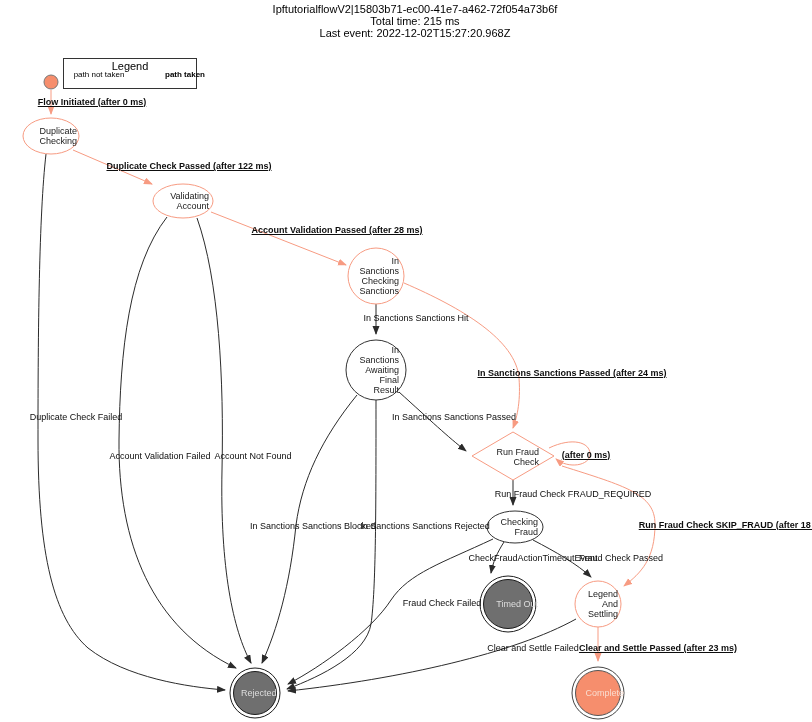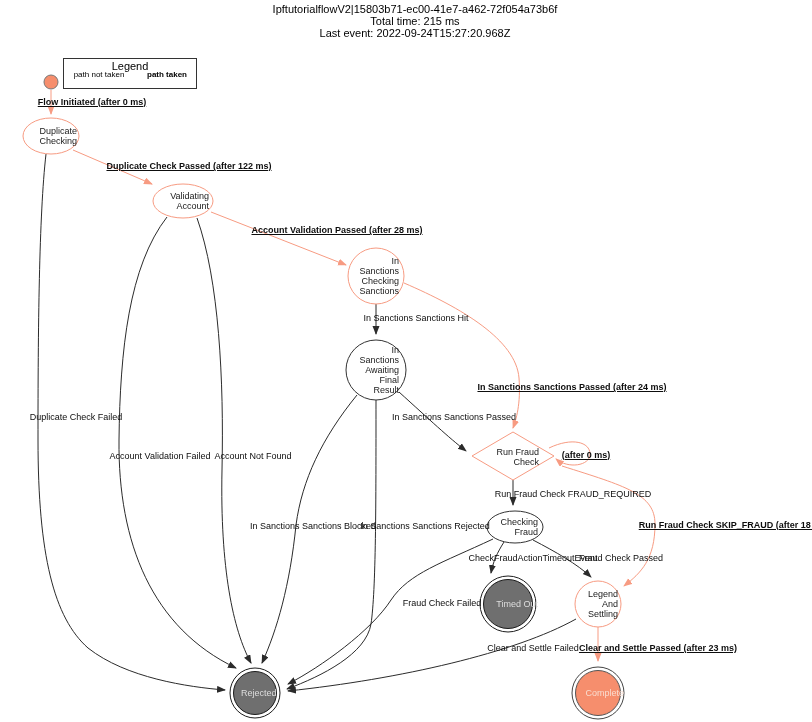--- a/index.html
+++ b/index.html
@@ -101,43 +101,43 @@
     </g>
     <g>
       <circle cx="598" cy="693" r="26" fill="#fff" stroke="#444"></circle>
       <circle cx="598" cy="693" r="22.5" fill="#f68e6d" stroke="#555"></circle>
     </g>
   </svg>
 
   <div class="hdr">
     <div>IpftutorialflowV2|15803b71-ec00-41e7-a462-72f054a73b6f</div>
     <div>Total time: 215 ms</div>
-    <div>Last event: 2022-09-24T15:27:20.968Z</div>
+    <div>Last event: 2022-12-02T15:27:20.968Z</div>
   </div>
 
   <div class="legend-box"></div>
   <div class="legend-title">Legend</div>
   <div class="legend-lbl" style="left:99px;top:70px;">path not taken</div>
-  <div class="legend-lbl" style="left:167px;top:70px;font-weight:bold;">path taken</div>
+  <div class="legend-lbl" style="left:185px;top:70px;font-weight:bold;">path taken</div>
 
   <div class="nlabel" style="left:51px;top:136px;width:52px;">Duplicate Checking</div>
   <div class="nlabel" style="left:183px;top:201px;width:52px;">Validating Account</div>
   <div class="nlabel" style="left:376px;top:276px;width:46px;">In Sanctions Checking Sanctions</div>
   <div class="nlabel" style="left:376px;top:370px;width:46px;">In Sanctions Awaiting Final Result</div>
   <div class="nlabel" style="left:513px;top:457px;width:52px;">Run Fraud Check</div>
   <div class="nlabel" style="left:515px;top:527px;width:46px;">Checking Fraud</div>
   <div class="nlabel light" style="left:508px;top:604px;width:60px;">Timed Out</div>
   <div class="nlabel" style="left:598px;top:604px;width:40px;">Legend And Settling</div>
   <div class="nlabel light" style="left:255px;top:693px;width:28px;">Rejected</div>
   <div class="nlabel peach" style="left:598px;top:693px;width:52px;">Complete</div>
 
   <div class="elabel taken-lbl" style="left:92px;top:102px;">Flow Initiated (after 0 ms)</div>
   <div class="elabel taken-lbl" style="left:189px;top:166px;">Duplicate Check Passed (after 122 ms)</div>
   <div class="elabel taken-lbl" style="left:337px;top:230px;">Account Validation Passed (after 28 ms)</div>
-  <div class="elabel taken-lbl" style="left:572px;top:387px;">In Sanctions Sanctions Passed (after 24 ms)</div>
+  <div class="elabel taken-lbl" style="left:572px;top:373px;">In Sanctions Sanctions Passed (after 24 ms)</div>
   <div class="elabel taken-lbl" style="left:586px;top:455px;">(after 0 ms)</div>
   <div class="elabel taken-lbl" style="left:734px;top:525px;">Run Fraud Check SKIP_FRAUD (after 18 ms)</div>
   <div class="elabel taken-lbl" style="left:658px;top:648px;">Clear and Settle Passed (after 23 ms)</div>
 
   <div class="elabel" style="left:416px;top:318px;">In Sanctions Sanctions Hit</div>
   <div class="elabel" style="left:454px;top:417px;">In Sanctions Sanctions Passed</div>
   <div class="elabel" style="left:573px;top:494px;">Run Fraud Check FRAUD_REQUIRED</div>
   <div class="elabel" style="left:533px;top:558px;">CheckFraudActionTimeoutEvent</div>
   <div class="elabel" style="left:621px;top:558px;">Fraud Check Passed</div>
   <div class="elabel" style="left:442px;top:603px;">Fraud Check Failed</div>

